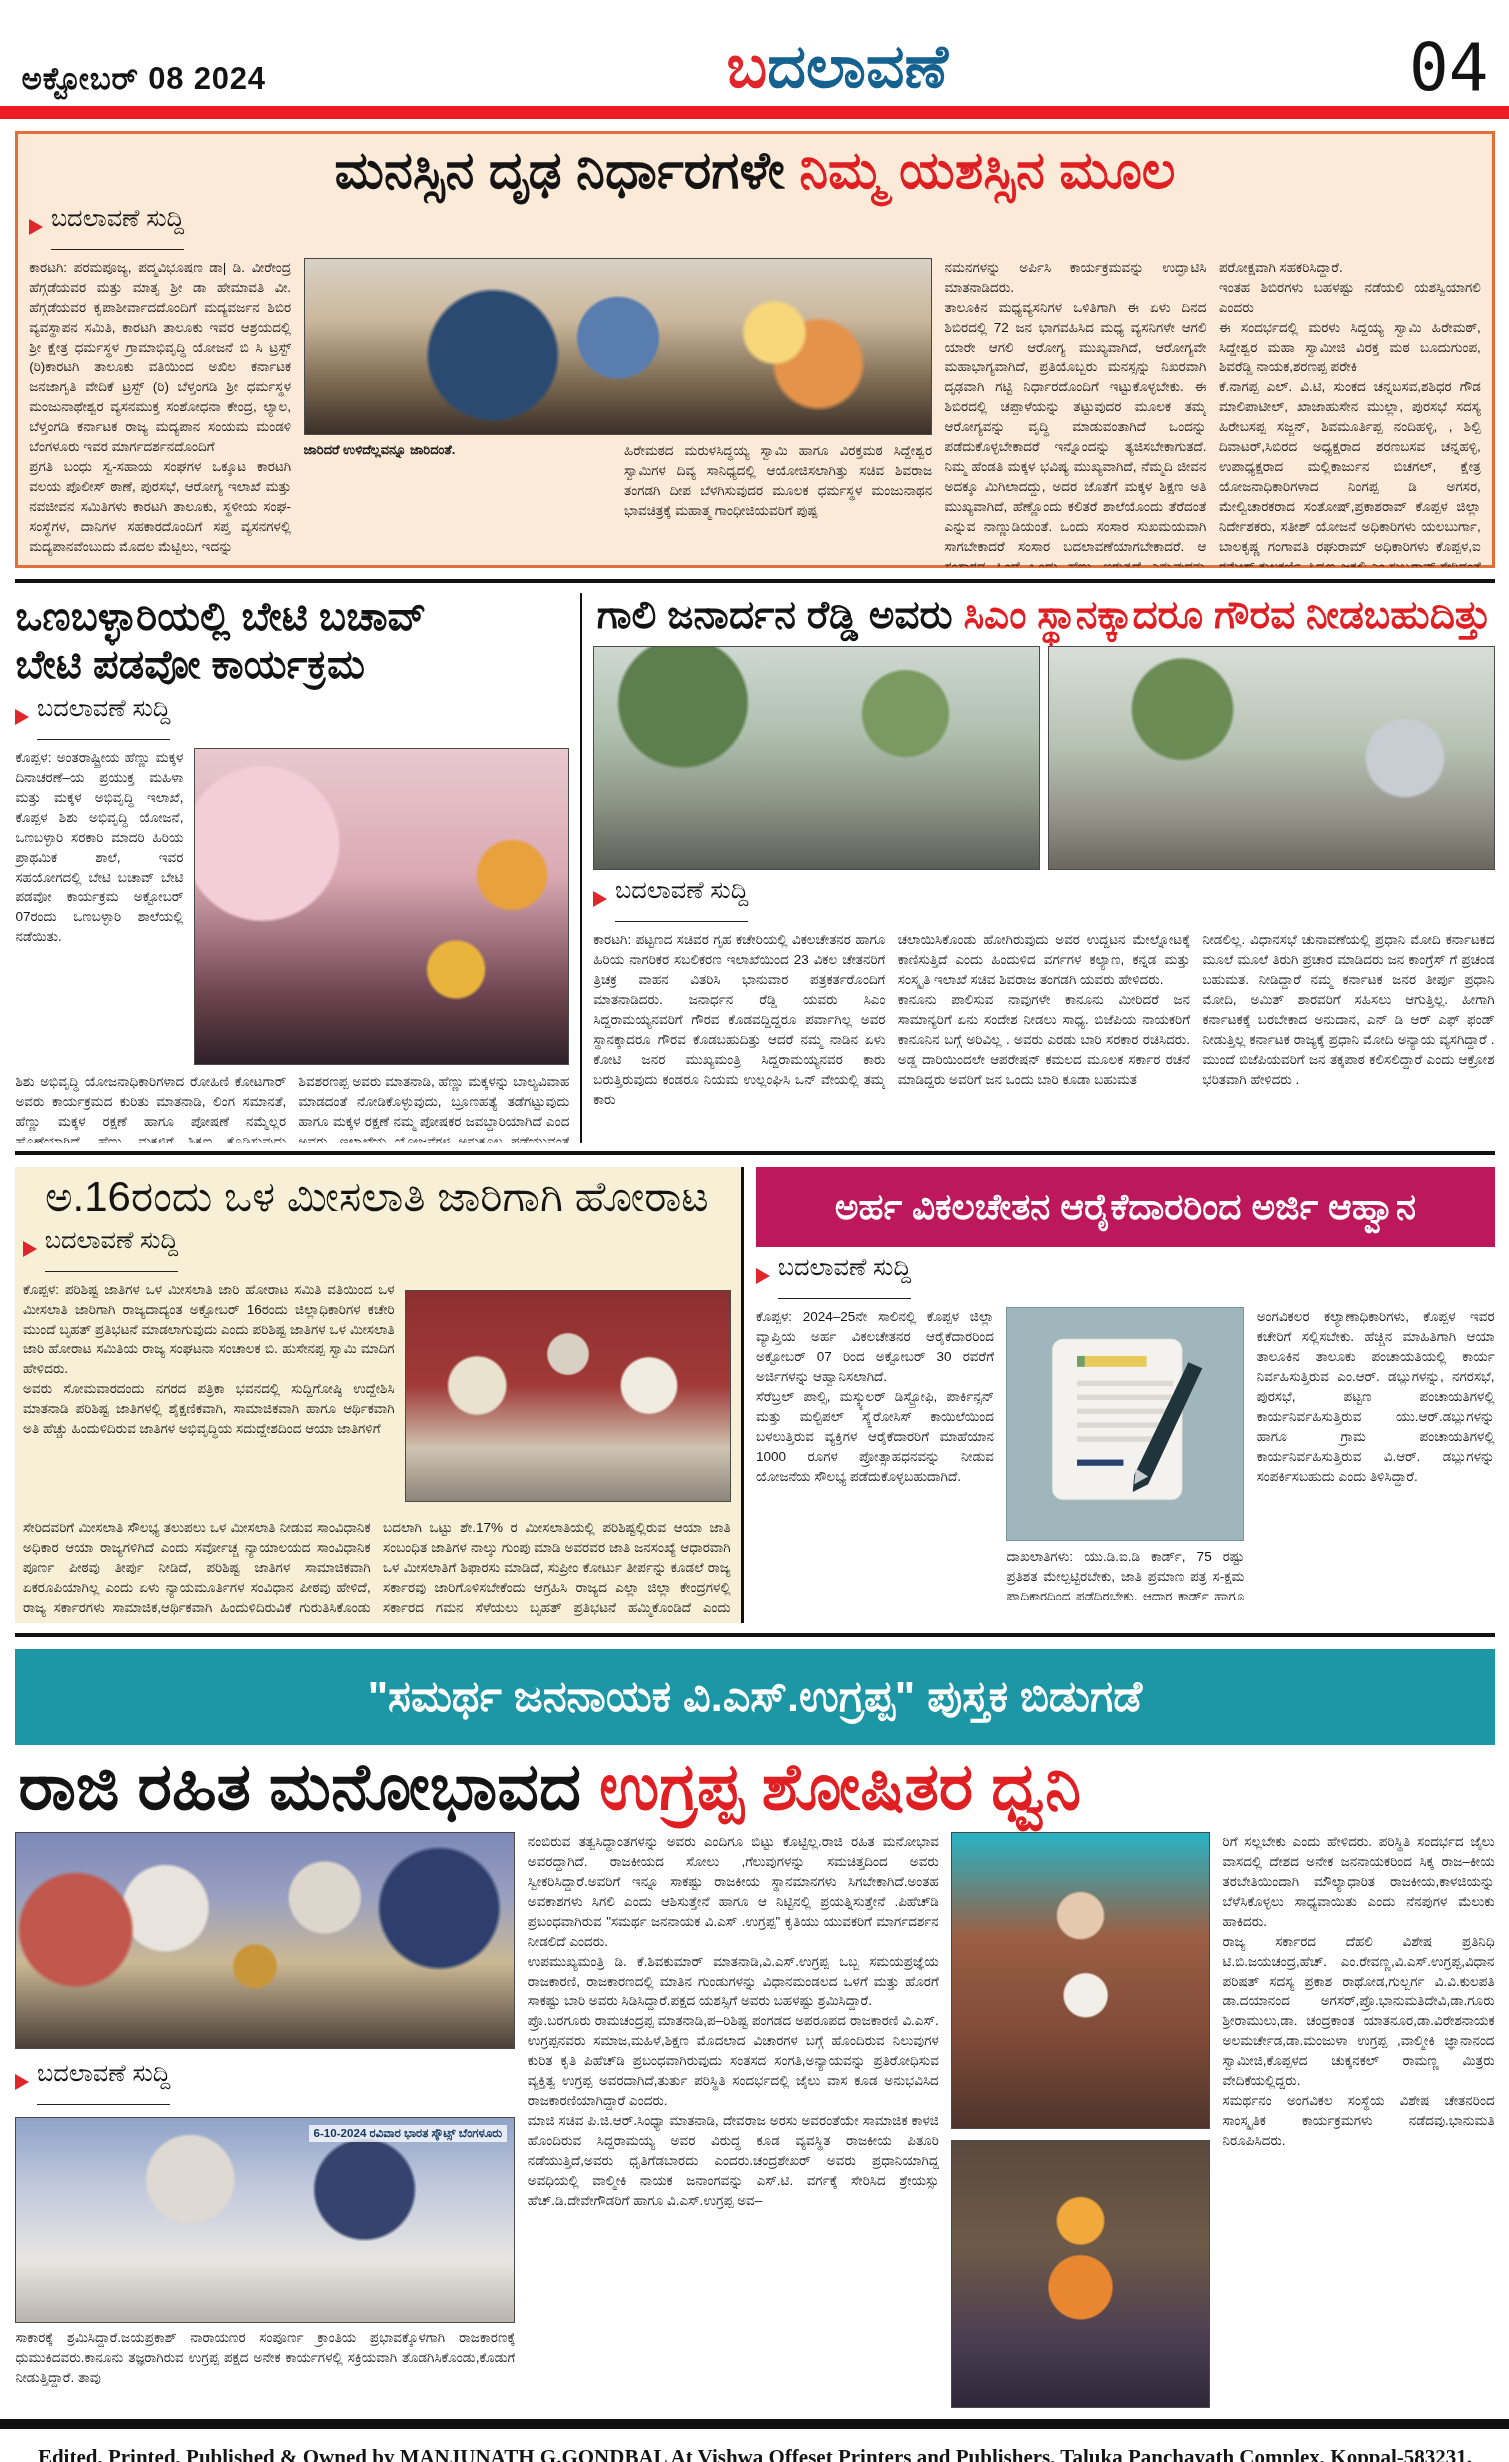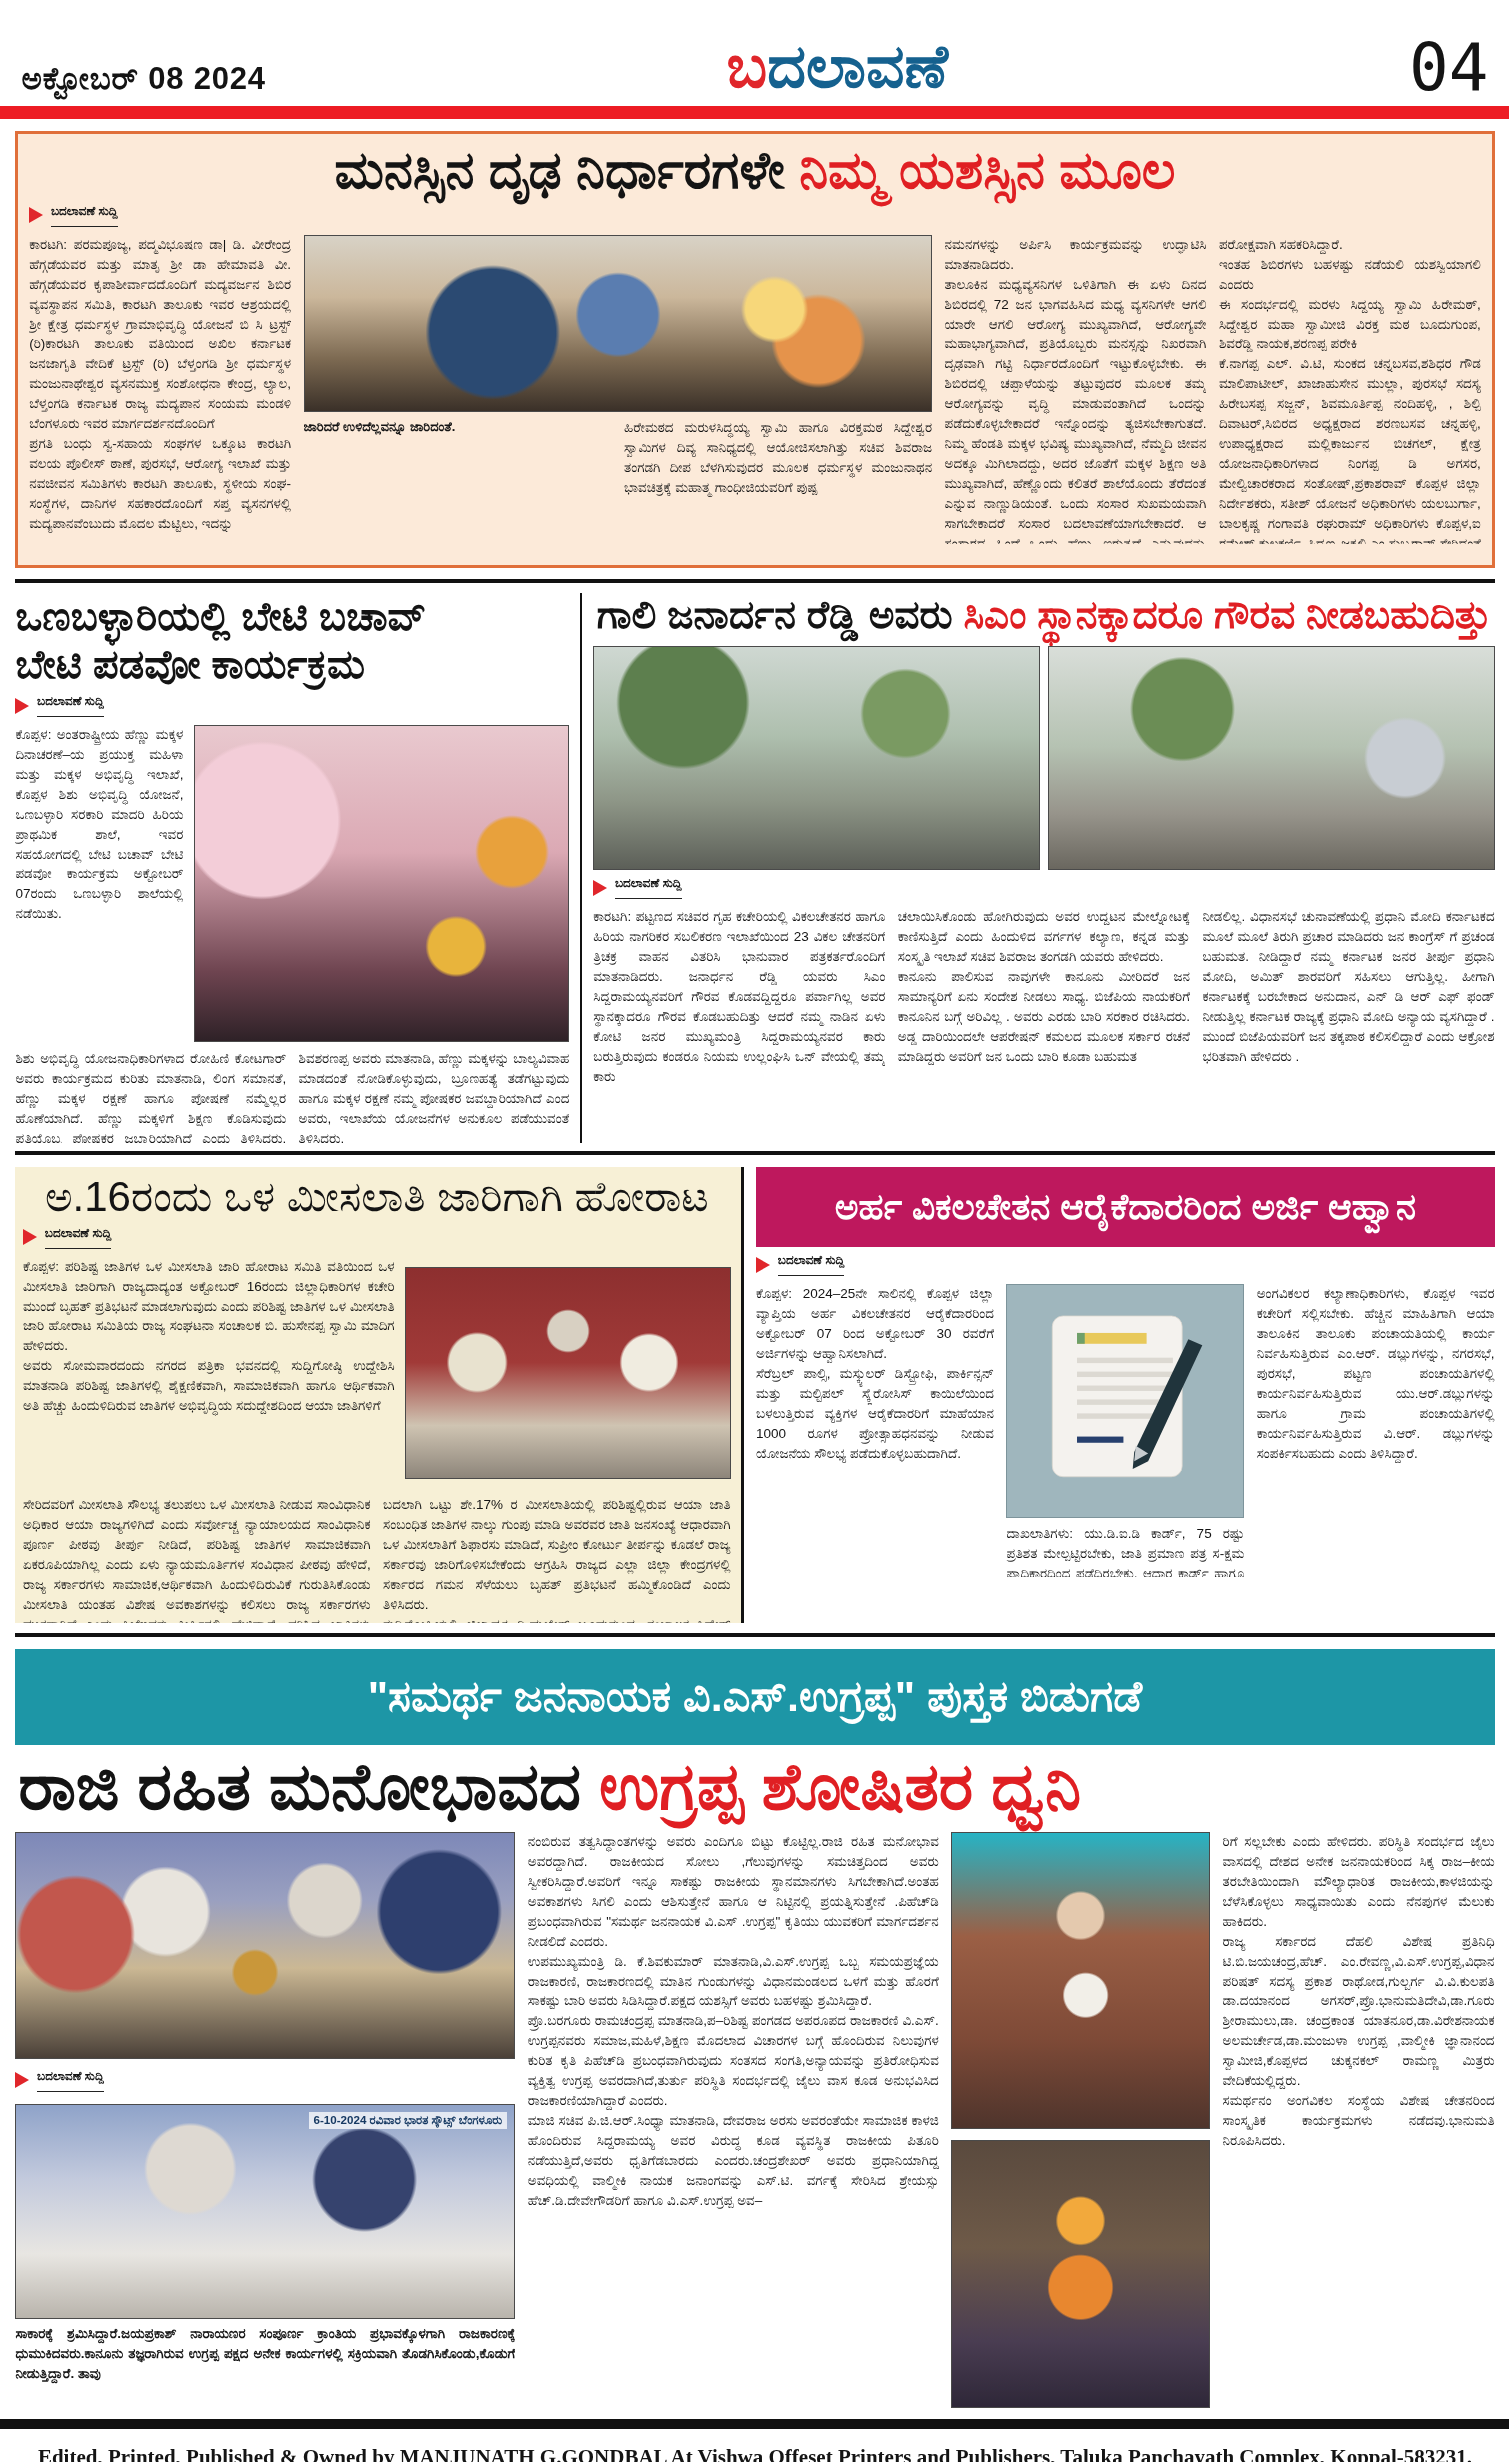--- a/index.html
+++ b/index.html
@@ -11,21 +11,21 @@
   .hdr-date{font-size:31px;font-weight:bold;letter-spacing:0.8px;}
   .masthead{font-size:60px;font-weight:bold;line-height:1;}
   .masthead .m1{color:#e0262b;}
   .masthead .m2{color:#15618f;}
   .hdr-page{font-size:66px;font-weight:500;font-family:"DejaVu Sans Mono","Liberation Mono",monospace;line-height:.9;}
   .redbar{height:12.4px;background:#ed1c24;margin:4.6px 0 0 0;}
 
   
   .byline{display:flex;align-items:center;gap:7.7px;margin:6.2px 0 7.7px 0;}
   .byline .tri{width:0;height:0;border-top:8.5px solid transparent;border-bottom:8.5px solid transparent;border-left:14px solid #e0262b;}
-  .byline .btxt{font-weight:bold;font-size:12px;border-bottom:1.5px solid #222;padding-bottom:8px;}
+  .byline .btxt{font-weight:normal;font-size:24px;border-bottom:1.5px solid #222;padding-bottom:17px;}
   .body-txt{font-size:13.5px;line-height:1.48;text-align:justify;white-space:pre-line;}
   .photo{position:relative;border:0.8px solid #4a4a4a;overflow:hidden;}
   .caption{font-size:13px;line-height:1.4;text-align:justify;}
   .hrule{height:3.9px;background:#111;}
   .vrule{width:2.3px;background:#111;}
 
   
   .art1{margin:12.4px 15.4px 0 15.4px;background:#fcead9;border:3.1px solid #e06f3a;padding:7.7px 10.8px 10.8px 10.8px;height:437px;box-sizing:border-box;}
   .art1 h1{margin:1.5px 0 4.6px 0;text-align:center;font-size:52px;line-height:1.05;font-weight:bold;}
   .art1 h1 .hl-red{color:#e01f23;}
@@ -101,21 +101,21 @@
       radial-gradient(circle at 12% 45%,#c2574d 0 12%,transparent 13%),
       radial-gradient(circle at 30% 35%,#e8e4dd 0 11%,transparent 12%),
       radial-gradient(circle at 62% 30%,#dcd6cc 0 10%,transparent 11%),
       radial-gradient(circle at 85% 35%,#2e3f6e 0 13%,transparent 14%),
       linear-gradient(180deg,#7d88b8 0%,#9aa0c0 30%,#cbb894 60%,#4a4038 100%);}
   .ph-seated{height:232px;background:
       radial-gradient(circle at 35% 30%,#ded9d2 0 12%,transparent 13%),
       radial-gradient(circle at 70% 35%,#36436e 0 13%,transparent 14%),
       linear-gradient(180deg,#8fa3c9 0%,#c3cadd 35%,#e8e6e2 70%,#b9b4ac 100%);}
   .ph-overlay{position:absolute;top:6.2px;right:7.7px;color:#173a63;background:rgba(255,255,255,.75);font-size:11.6px;font-weight:bold;padding:1.5px 4.6px;}
-  .b-colA .atxt{margin-top:5px;font-weight:bold;}
+  .b-colA .atxt{margin-top:5px;}
   .b-colB{flex:1.25;overflow:hidden;}
   .b-colC{width:259px;display:flex;flex-direction:column;gap:10.8px;overflow:hidden;}
   .ph-bookman{height:295px;background:
       radial-gradient(circle at 50% 28%,#e4c9ae 0 9%,transparent 10%),
       radial-gradient(circle at 52% 55%,#f2efe8 0 10%,transparent 11%),
       linear-gradient(180deg,#27b3c4 0%,#9b5f45 35%,#7e4a37 70%,#4e342c 100%);}
   .ph-garland{flex:1;background:
       radial-gradient(circle at 50% 55%,#e8872f 0 16%,transparent 17%),
       radial-gradient(circle at 50% 30%,#f2a93c 0 10%,transparent 11%),
       linear-gradient(180deg,#5a4a3e 0%,#6e5a48 40%,#4a3d52 75%,#2e2738 100%);}

